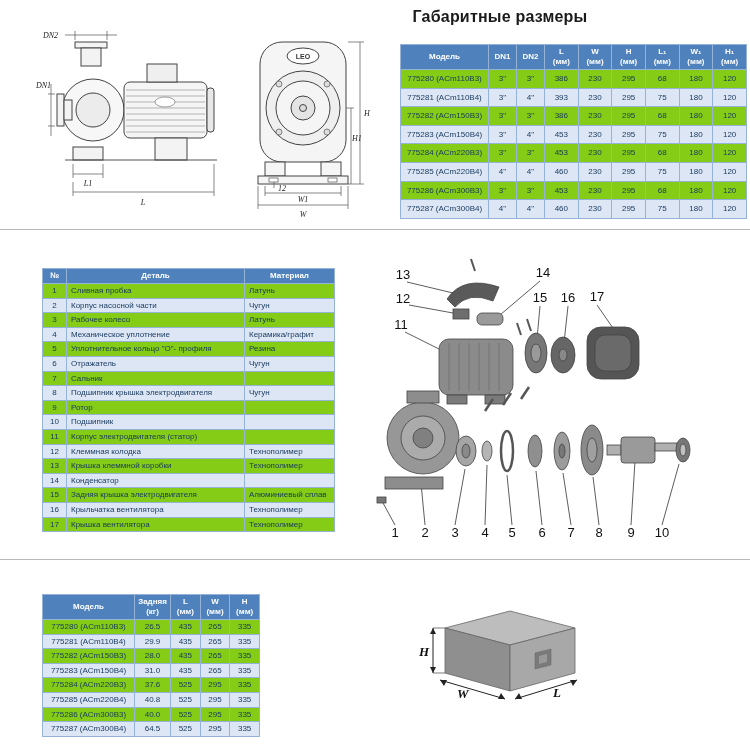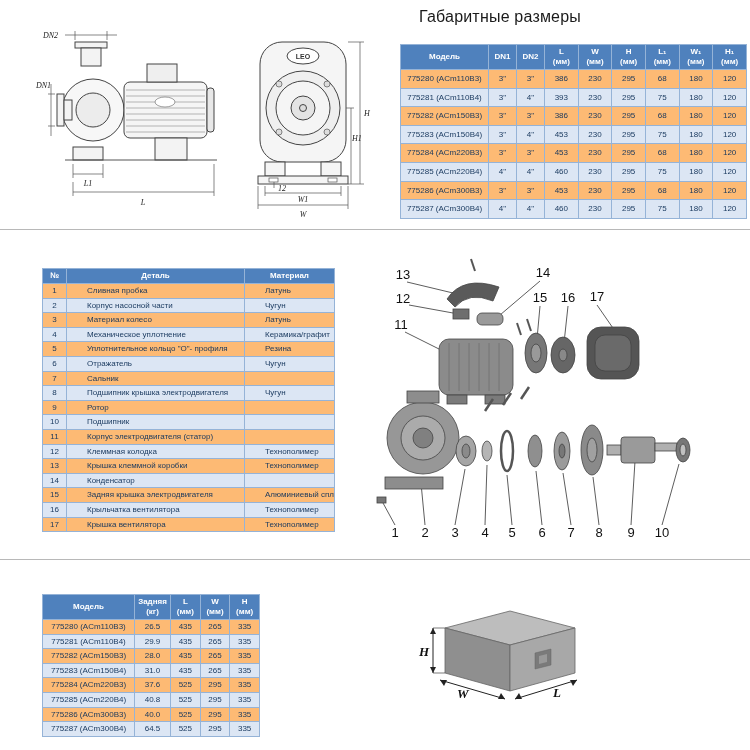--- a/index.html
+++ b/index.html
@@ -1,36 +1,36 @@
 <!DOCTYPE html>
 <html><head>
 <meta charset="utf-8">
 <style>
   *{margin:0;padding:0;box-sizing:border-box}
   html,body{width:750px;height:750px;background:#fff}
   body{font-family:"Liberation Sans","DejaVu Sans",sans-serif;position:relative;overflow:hidden}
   .page{position:absolute;inset:0;width:750px;height:750px;background:#fff}
-  .title{position:absolute;font-size:16px;font-weight:400;color:#1a1a1a;text-align:center;letter-spacing:.2px}
+  .title{position:absolute;font-size:16px;font-weight:700;color:#1a1a1a;text-align:center;letter-spacing:.2px}
   .title-dims{left:378px;top:8px;width:244px}
   .title-struct{left:130px;top:237px;width:614px}
   .title-pack{left:20px;top:566px;width:650px}
   .divider{position:absolute;left:0;width:750px;height:1px;background:#b8b8b8}
   .d1{top:229px}.d2{top:559px}
-  table.tbl{position:absolute;border-collapse:collapse;table-layout:fixed;font-size:8px;color:#17375d;background:#fdba74}
+  table.tbl{position:absolute;border-collapse:collapse;table-layout:fixed;font-size:8px;color:#17375d;background:#84cc16}
   .tbl th{background:#4f81bd;color:#fff;font-weight:bold;border:1px solid #95b3d7;white-space:pre-line;text-align:center;vertical-align:middle;padding:2px 1px;line-height:1.25}
   .tbl td{border:1px solid #95b3d7;text-align:center;vertical-align:middle;padding:2px;line-height:1.2;white-space:nowrap;overflow:hidden}
   .tbl tbody tr:nth-child(even){background:#dce6f4}
   .dims-table{left:400px;top:44px;width:347px}
   .dims-table th:first-child{width:88px}
   .dims-table th:nth-child(2),.dims-table th:nth-child(3){width:28px}
   .dims-table td{padding:4px 2px}
   .parts-table{left:42px;top:268px;width:293px}
   .parts-table th:first-child{width:24px}
   .parts-table th:nth-child(2){width:178px}
-  .parts-table td:nth-child(2),.parts-table td:nth-child(3){text-align:left;padding-left:20px}
+  .parts-table td:nth-child(2),.parts-table td:nth-child(3){text-align:left;padding-left:4px}
   .pack-table{left:42px;top:594px;width:218px}
   .pack-table th:first-child{width:92px}
   .pack-table th:nth-child(2){width:36px}
   svg{position:absolute;overflow:visible}
   .svg-side{left:35px;top:26px}
   .svg-front{left:238px;top:26px}
   .svg-exploded{left:335px;top:253px}
   .svg-box{left:415px;top:603px}
   svg text{font-family:"Liberation Sans","DejaVu Sans",sans-serif}
   .dim-label{font-family:"Liberation Serif","DejaVu Serif",serif;font-style:italic;font-size:8px;fill:#222}
@@ -262,21 +262,21 @@
           <td>Сливная пробка</td>
           <td>Латунь</td>
         </tr>
         <tr>
           <td>2</td>
           <td>Корпус насосной части</td>
           <td>Чугун</td>
         </tr>
         <tr>
           <td>3</td>
-          <td>Материал колесо</td>
+          <td>Рабочее колесо</td>
           <td>Латунь</td>
         </tr>
         <tr>
           <td>4</td>
           <td>Механическое уплотнение</td>
           <td>Керамика/графит</td>
         </tr>
         <tr>
           <td>5</td>
           <td>Уплотнительное кольцо "О"- профиля</td>

